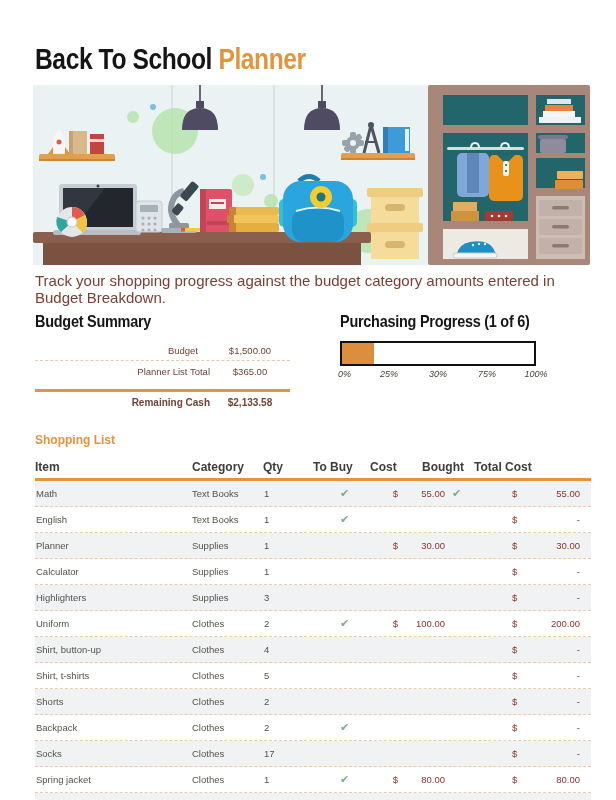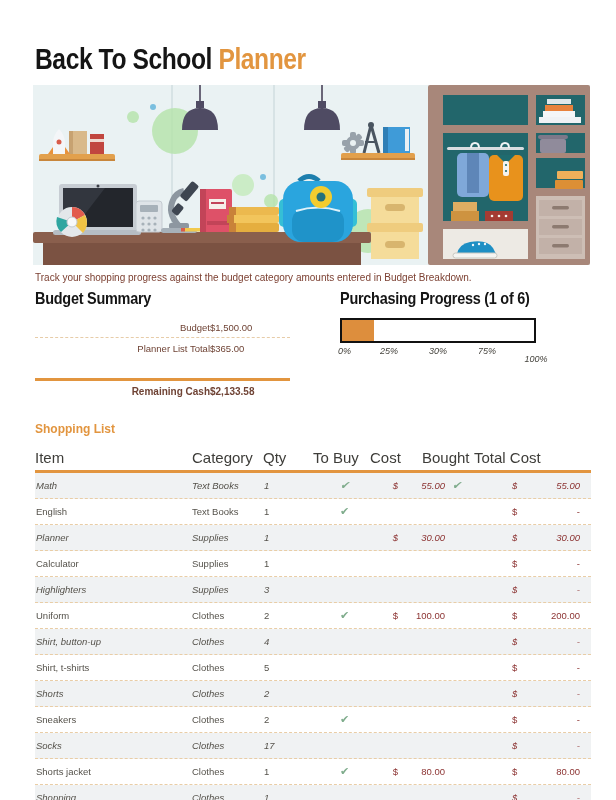--- a/index.html
+++ b/index.html
@@ -9,53 +9,53 @@
 
   
   .title{font-size:30px;font-weight:bold;line-height:1;letter-spacing:-0.5px;
          transform:scaleX(0.82);transform-origin:left;white-space:nowrap;color:#151515;}
   .title .accent{color:var(--accent);}
 
   
   .banner{margin:11px 0 0 -2px;width:557px;height:180px;}
 
   
-  .intro{margin:7px 0 0 0;font-size:10px;color:#7C4032;}
+  .intro{margin:7px 0 0 0;font-size:15px;color:#7C4032;}
 
   
   .twocol{display:flex;margin-top:7px;}
   .col-budget{width:268px;}
   .col-progress{margin-left:37px;width:230px;}
   h2.section{margin:0;font-size:17px;font-weight:bold;line-height:1.1;letter-spacing:-0.3px;
              transform:scaleX(0.85);transform-origin:left;white-space:nowrap;color:#151515;}
 
   .budget-rows{width:255px;margin-top:8px;}
   .brow{display:flex;justify-content:flex-end;align-items:baseline;
         font-size:9.5px;color:#6F4335;padding:5px 0 4px;}
-  .brow.dashed{border-bottom:1px dashed #E7CCA8;}
-  .brow .bval{width:80px;text-align:left;}
-  .brow.total{border-top:3px solid var(--accent);font-weight:bold;margin-top:20px;font-size:10px;}
+  .brow.dashed{border-bottom:1px dashed #E7CCA8;gap:12px;}
+  .brow .bval{width:80px;text-align:center;}
+  .brow.total{border-top:3px solid var(--accent);font-weight:bold;margin-top:8px;font-size:10px;}
 
   .pbar{width:192px;height:21px;border:2px solid #111;background:#fff;margin-top:9px;}
   .pfill{height:100%;background:var(--progress_fill);}
   .pticks{position:relative;width:196px;height:13px;margin-top:3px;}
   .pticks span{position:absolute;top:0;font-size:9px;font-style:italic;color:#45433D;
                transform:translateX(-50%);white-space:nowrap;}
   .pticks span:first-child{transform:translateX(-15%);}
 
   
   .list-heading{margin:21px 0 0 0;font-size:12px;font-weight:bold;color:var(--accent);}
   .table{width:556px;margin-top:8px;}
   .thead{display:grid;grid-template-columns:157px 71px 50px 57px 52px 52px 1fr;
-         font-weight:normal;font-size:15px;color:#3E3D39;padding:5px 0 4px;
+         font-weight:bold;font-size:12px;color:#3E3D39;padding:5px 0 4px;
          border-bottom:3px solid var(--accent);}
   .trow{display:grid;grid-template-columns:157px 71px 50px 55px 30px 49px 58px 22px 1fr;
         height:25px;align-items:center;font-size:9.5px;color:#55524B;
         border-bottom:1px dashed #E9CDA6;}
-  .trow.shade{background:#F0F2F3;font-style:italic;}
+  .trow.shade{background:#F0F2F3;}
   .c{overflow:hidden;white-space:nowrap;}
   .c.item{padding-left:1px;}
   .c.qty{padding-left:1px;}
   .c.check{color:var(--check);font-size:11px;line-height:1;}
   .c.check.tobuy{padding-left:27px;}
   .c.check.bought{padding-left:5px;}
   .c.money{color:var(--money);}
   .c.dol-cost{text-align:right;}
   .c.val-cost{text-align:right;padding-right:2px;}
   .c.dol-total{padding-left:7px;}
@@ -307,21 +307,21 @@
       <div class="col-progress">
         <h2 class="section">Purchasing Progress (1 of 6)</h2>
         <div class="pbar">
           <div class="pfill" id="pfill" style="width: 16.7%;"></div>
         </div>
         <div class="pticks" id="pticks">
             <span style="left: 0%;">0%</span>
             <span style="left: 25%;">25%</span>
             <span style="left: 50%;">30%</span>
             <span style="left: 75%;">75%</span>
-            <span style="left: 100%; margin-top: 8px;">100%</span>
+            <span style="left: 100%;">100%</span>
           </div>
       </div>
     </div>
 
     <h2 class="list-heading">Shopping List</h2>
 
     <div class="table">
       <div class="thead">
         <div>Item</div>
         <div>Category</div>
@@ -425,21 +425,21 @@
             <div class="c">Clothes</div>
             <div class="c qty">2</div>
             <div class="c check tobuy"></div>
             <div class="c money dol-cost"></div>
             <div class="c money val-cost"></div>
             <div class="c check bought"></div>
             <div class="c money dol-total">$</div>
             <div class="c money val-total">-</div>
           </div>
           <div class="trow">
-            <div class="c item">Sneakers</div>
+            <div class="c item">Backpack</div>
             <div class="c">Clothes</div>
             <div class="c qty">2</div>
             <div class="c check tobuy">✔</div>
             <div class="c money dol-cost"></div>
             <div class="c money val-cost"></div>
             <div class="c check bought"></div>
             <div class="c money dol-total">$</div>
             <div class="c money val-total">-</div>
           </div>
           <div class="trow shade">
@@ -447,21 +447,21 @@
             <div class="c">Clothes</div>
             <div class="c qty">17</div>
             <div class="c check tobuy"></div>
             <div class="c money dol-cost"></div>
             <div class="c money val-cost"></div>
             <div class="c check bought"></div>
             <div class="c money dol-total">$</div>
             <div class="c money val-total">-</div>
           </div>
           <div class="trow">
-            <div class="c item">Shorts jacket</div>
+            <div class="c item">Spring jacket</div>
             <div class="c">Clothes</div>
             <div class="c qty">1</div>
             <div class="c check tobuy">✔</div>
             <div class="c money dol-cost">$</div>
             <div class="c money val-cost">80.00</div>
             <div class="c check bought"></div>
             <div class="c money dol-total">$</div>
             <div class="c money val-total">80.00</div>
           </div>
           <div class="trow shade">

